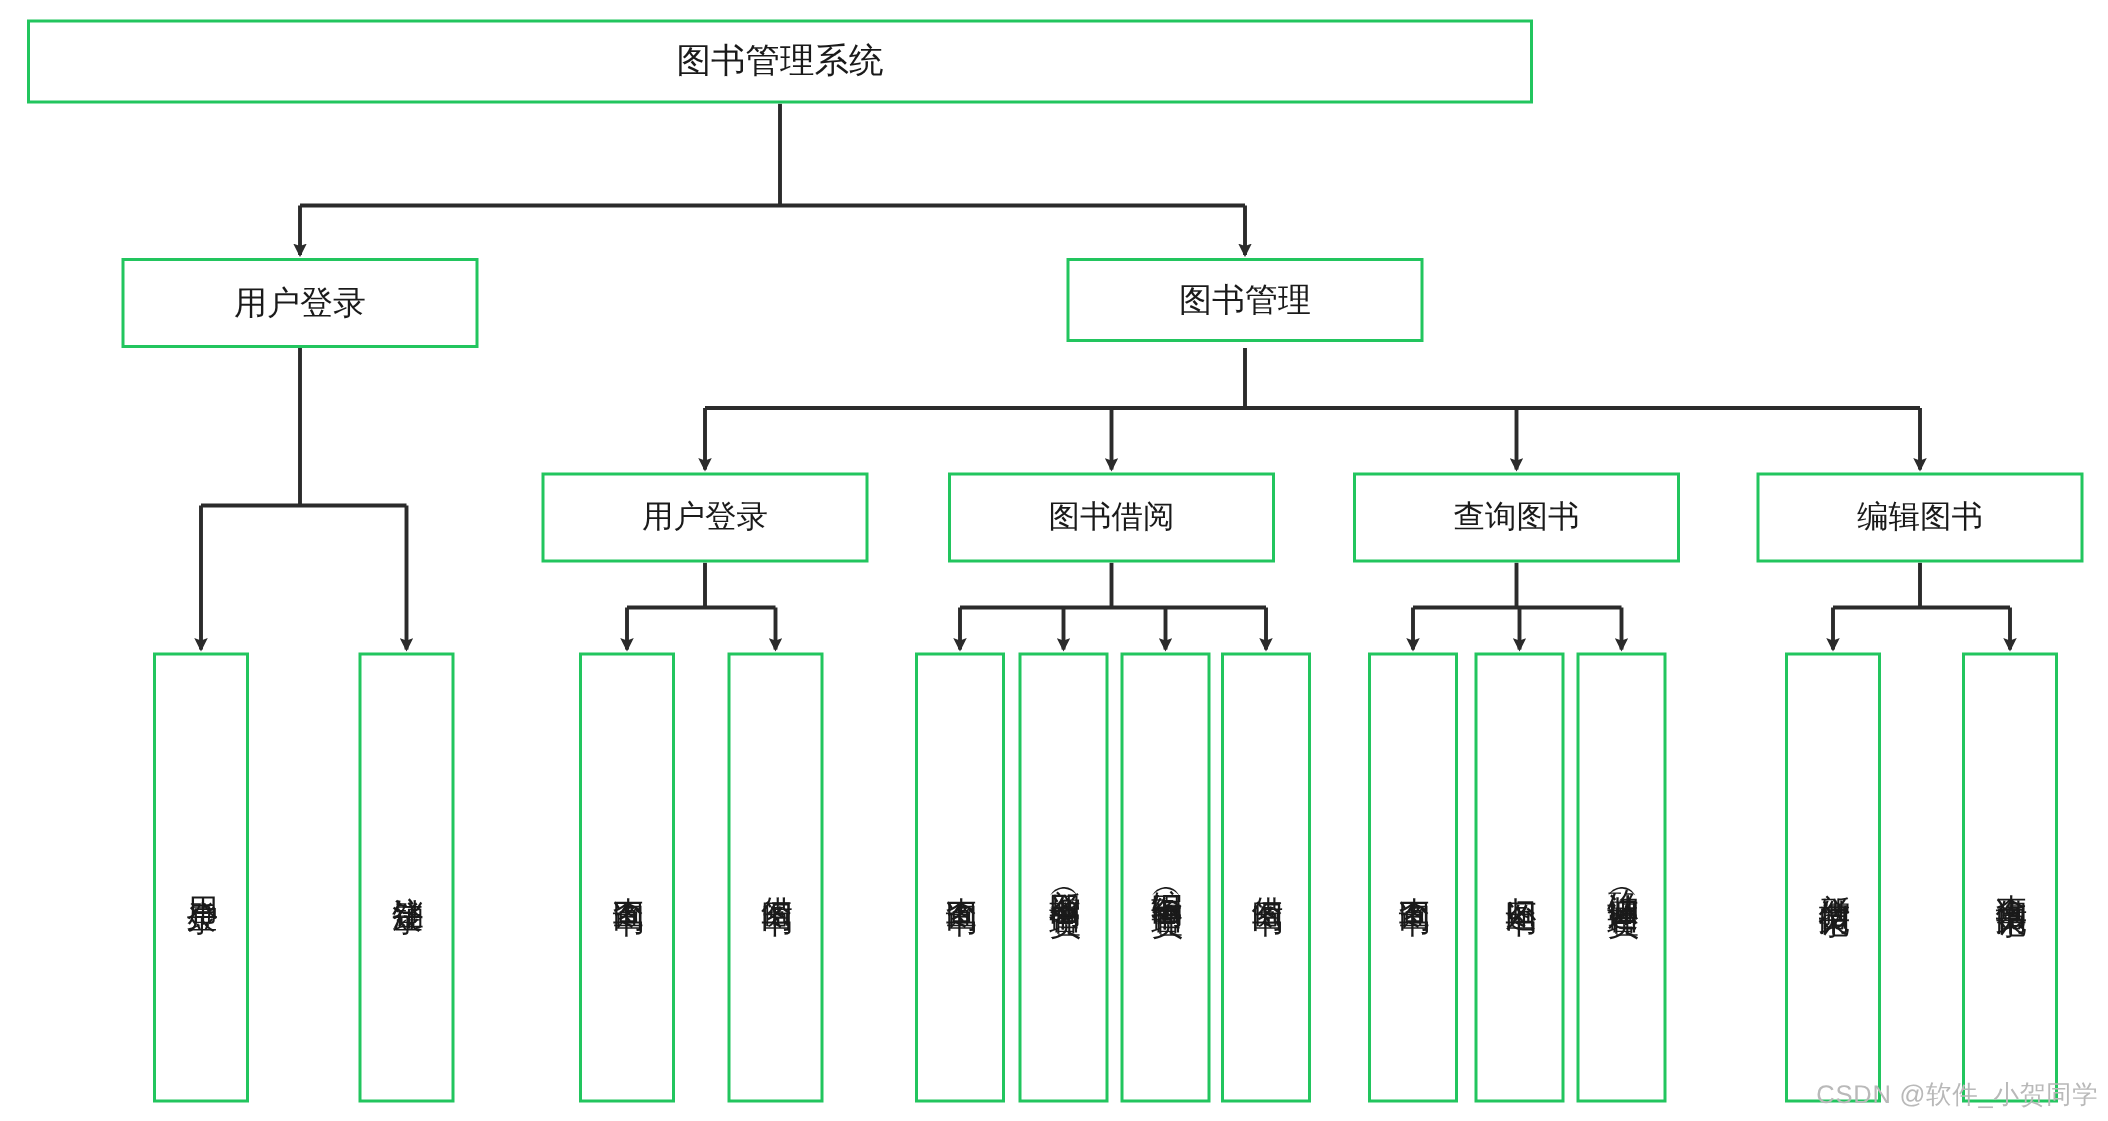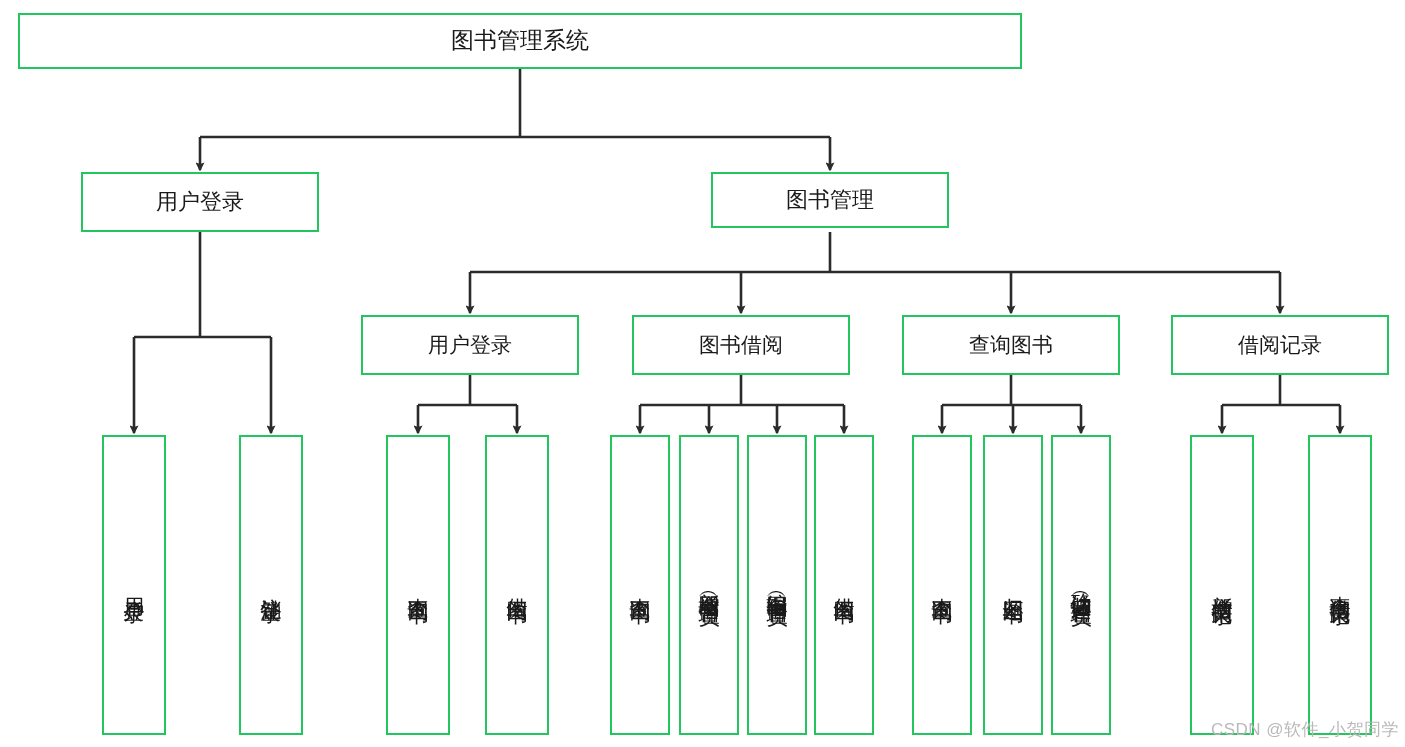--- a/index.html
+++ b/index.html
@@ -131,21 +131,21 @@
       <div class="node lvl3 node-h" style="left: 361px; top: 315px; width: 218px; height: 60px;">
         <span class="node-label">用户登录</span>
       </div>
       <div class="node lvl3 node-h" style="left: 632px; top: 315px; width: 218px; height: 60px;">
         <span class="node-label">图书借阅</span>
       </div>
       <div class="node lvl3 node-h" style="left: 902px; top: 315px; width: 218px; height: 60px;">
         <span class="node-label">查询图书</span>
       </div>
       <div class="node lvl3 node-h" style="left: 1171px; top: 315px; width: 218px; height: 60px;">
-        <span class="node-label">借阅记录</span>
+        <span class="node-label">编辑图书</span>
       </div>
       <div class="node lvl4 node-v" style="left: 102px; top: 435px; width: 64px; height: 300px;">
         <span class="node-label">用户登录</span>
       </div>
       <div class="node lvl4 node-v" style="left: 239px; top: 435px; width: 64px; height: 300px;">
         <span class="node-label">注销登录</span>
       </div>
       <div class="node lvl4 node-v" style="left: 386px; top: 435px; width: 64px; height: 300px;">
         <span class="node-label">查询图书</span>
       </div>

